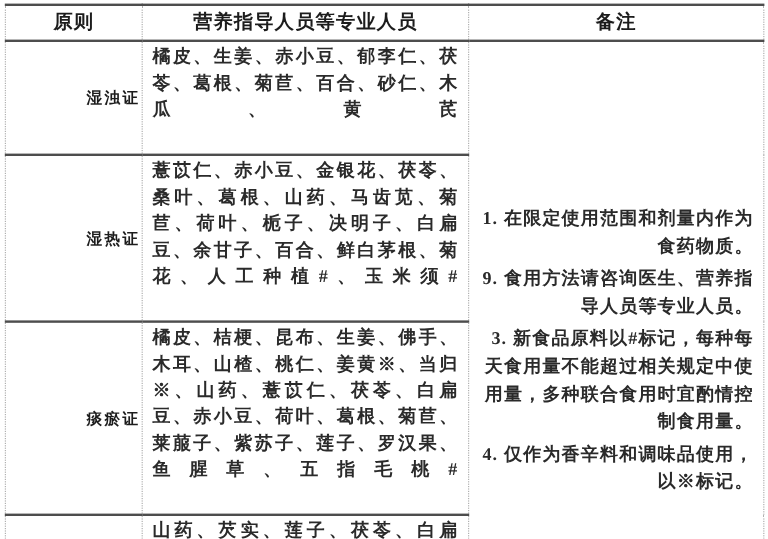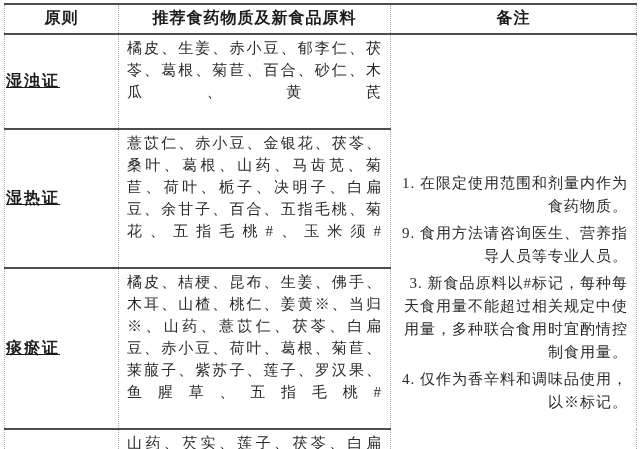--- a/index.html
+++ b/index.html
@@ -44,39 +44,39 @@
     border-left: 1px dotted #b0b0b0;
     color: #1c1c1c;
     letter-spacing: 1px;
   }
   th:first-child { border-left: none; }
 
   td {
     vertical-align: middle;
     border-left: 1px dotted #b0b0b0;
     font-size: 15px;
+    font-weight: bold;
   }
   td:first-child { border-left: none; }
 
   tr.body-row td.principle,
   tr.body-row td.ingredients {
     border-bottom: 2px solid #4d4d4d;
   }
   tr.body-row:last-child td.principle,
   tr.body-row:last-child td.ingredients {
     border-bottom: none;
   }
 
   td.principle {
-    text-align: left;
+    text-align: right;
     font-weight: bold;
-    font-size: 16px;
+    font-size: 13px;
     letter-spacing: 2px;
     color: #1c1c1c;
-    text-decoration: underline;
   }
   td.ingredients {
     padding: 2px 8px 3px 8px;
     line-height: 22px;
     text-align: justify;
     text-justify: inter-character;
     letter-spacing: 1px;
     color: #2a2a2a;
   }
   td.ingredients::after { content: ""; display: inline-block; width: 100%; }
@@ -102,38 +102,38 @@
 <div class="page">
   <table class="food-table">
     <colgroup>
       <col class="c-principle">
       <col class="c-ingredients">
       <col class="c-notes">
     </colgroup>
     <thead>
       <tr>
         <th>原则</th>
-        <th>推荐食药物质及新食品原料</th>
+        <th>营养指导人员等专业人员</th>
         <th>备注</th>
       </tr>
     </thead>
     <tbody>
       <tr class="body-row r1">
         <td class="principle">湿浊证</td>
         <td class="ingredients">橘皮、生姜、赤小豆、郁李仁、茯苓、葛根、菊苣、百合、砂仁、木瓜、黄芪</td>
         <td class="notes" rowspan="4">
           <div class="note-item">1. 在限定使用范围和剂量内作为食药物质。</div>
           <div class="note-item">9. 食用方法请咨询医生、营养指导人员等专业人员。</div>
           <div class="note-item">3. 新食品原料以#标记，每种每天食用量不能超过相关规定中使用量，多种联合食用时宜酌情控制食用量。</div>
           <div class="note-item">4. 仅作为香辛料和调味品使用，以※标记。</div>
         </td>
       </tr>
       <tr class="body-row r2">
         <td class="principle">湿热证</td>
-        <td class="ingredients">薏苡仁、赤小豆、金银花、茯苓、桑叶、葛根、山药、马齿苋、菊苣、荷叶、栀子、决明子、白扁豆、余甘子、百合、五指毛桃、菊花、五指毛桃#、玉米须#</td>
+        <td class="ingredients">薏苡仁、赤小豆、金银花、茯苓、桑叶、葛根、山药、马齿苋、菊苣、荷叶、栀子、决明子、白扁豆、余甘子、百合、鲜白茅根、菊花、人工种植#、玉米须#</td>
       </tr>
       <tr class="body-row r3">
         <td class="principle">痰瘀证</td>
         <td class="ingredients">橘皮、桔梗、昆布、生姜、佛手、木耳、山楂、桃仁、姜黄※、当归※、山药、薏苡仁、茯苓、白扁豆、赤小豆、荷叶、葛根、菊苣、莱菔子、紫苏子、莲子、罗汉果、鱼腥草、五指毛桃#</td>
       </tr>
       <tr class="body-row r4">
         <td class="principle">脾肾亏虚证</td>
         <td class="ingredients">山药、芡实、莲子、茯苓、白扁豆、赤小豆、薏苡仁、葛根、菊苣、砂仁、大枣、龙眼肉、五指毛桃#、人参（人工种植≤5 年）#、党参、黄芪</td>
       </tr>
     </tbody>

